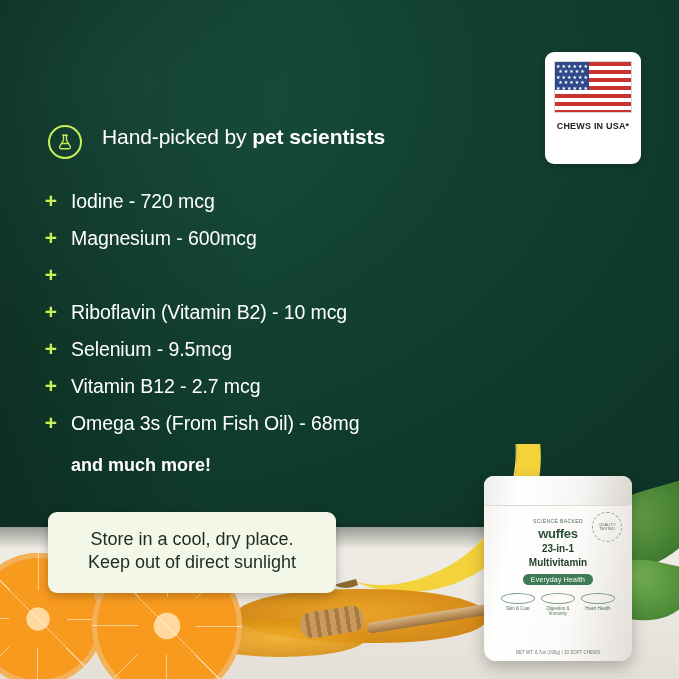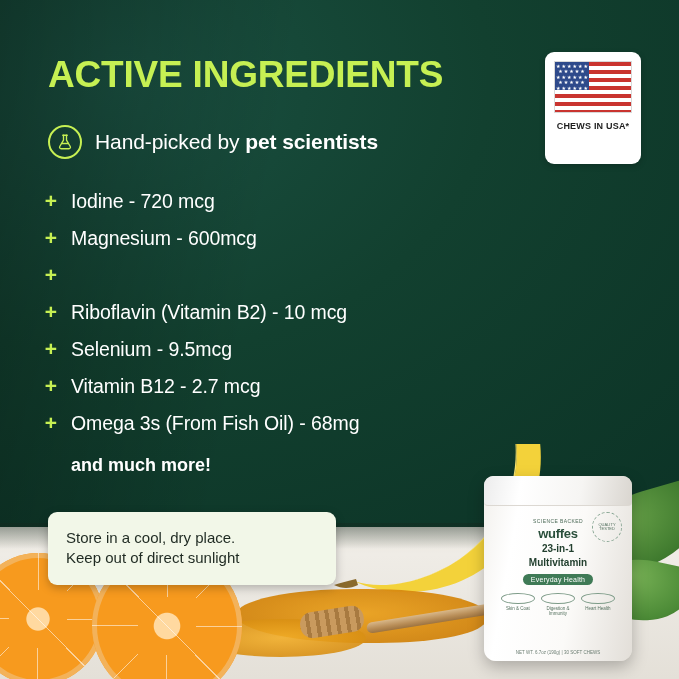--- a/index.html
+++ b/index.html
@@ -185,21 +185,21 @@
     font-size: 37px;
     font-weight: bold;
     letter-spacing: -0.2px;
     color: #c6f053;
     line-height: 1;
   }
 
   .subline {
     position: absolute;
     left: 48px; top: 125px;
-    display: flex; align-items: center; gap: 13px;
+    display: flex; gap: 20px;
   }
   .flask-badge {
     width: 34px; height: 34px; border-radius: 50%;
     border: 2px solid #c6f053;
     display: flex; align-items: center; justify-content: center;
     flex: none;
   }
   .sub-text {
     color: #ffffff; font-size: 21px; letter-spacing: -0.1px;
   }
@@ -254,21 +254,21 @@
   .card {
     position: absolute;
     left: 48px; top: 512px;
     width: 288px;
     background: #f2f7e8;
     border-radius: 9px;
     padding: 16px 18px 18px;
     box-shadow: 0 3px 10px rgba(0,0,0,0.25);
   }
   .card p {
-    color: #1f2a22; font-size: 15px; line-height: 1.3;
+    color: #1f2a22; font-size: 18px; line-height: 1.3; text-align: center;
   }
 </style>
 </head>
 <body>
 
 <div id="page">
 
   <div class="bg-green"></div>
   <div class="bg-vignette"></div>
 
@@ -315,21 +315,20 @@
           <div><div class="jar-ico-dot"></div><span>Digestion &amp; Immunity</span></div>
           <div><div class="jar-ico-dot"></div><span>Heart Health</span></div>
         </div>
         <div class="jar-foot">NET WT. 6.7oz (190g) | 30 SOFT CHEWS</div>
       </div>
     </div>
   </div>
 
   <div class="content">
 
-    <div class="headline">ACTIVE INGREDIENTS</div>
 
     <div class="subline">
       <span class="flask-badge">
         <svg width="18" height="18" viewBox="0 0 24 24" fill="none" stroke="#c6f053" stroke-width="1.8" stroke-linecap="round" stroke-linejoin="round">
           <path d="M9 3h6"></path>
             <path d="M10 3v6.5L5 18a2 2 0 0 0 1.8 3h10.4A2 2 0 0 0 19 18l-5-8.5V3"></path>
           <path d="M7.5 14h9"></path>
         </svg>
       </span>
       <span class="sub-text"><span>Hand-picked by </span><b>pet scientists</b></span>

